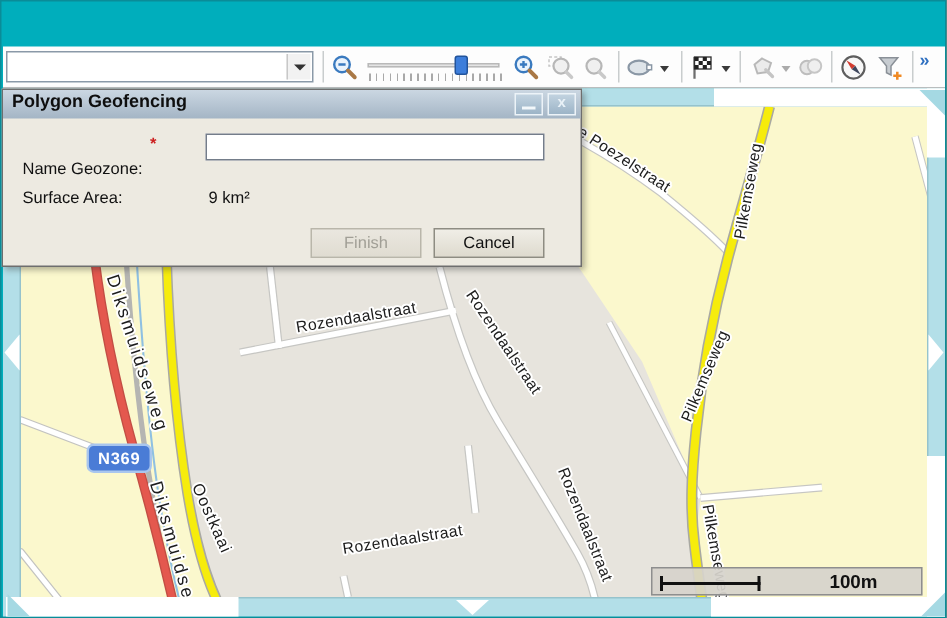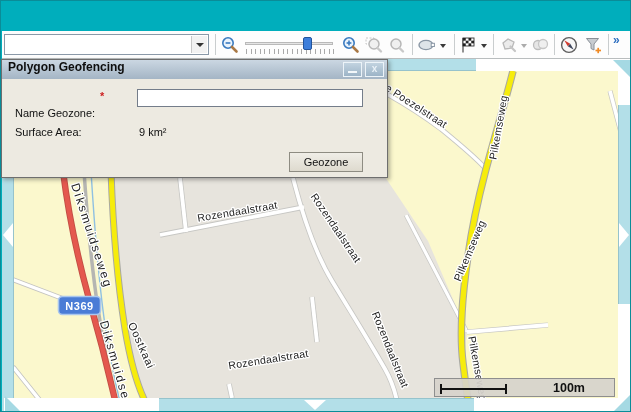--- a/index.html
+++ b/index.html
@@ -265,16 +265,17 @@
       <div class="dlg-btn min">
           <div class="dash"></div>
         </div>
       <div class="dlg-btn close">x</div>
     </div>
     <span class="dlg-label" style="left:13px;top:47px">Name Geozone:</span>
     <span class="dlg-label req" style="left:98px;top:30px">*</span>
     <input class="dlg-input" type="text" value="" style="">
     <span class="dlg-label" style="left:13px;top:66px">Surface Area:</span>
     <span class="dlg-label" style="left:137px;top:66px">9 km²</span>
-    <button class="dlg-push" style="left:287px">Geozone</button>
+    <button class="dlg-push disabled" style="left:205px" disabled="">Finish</button>
+    <button class="dlg-push" style="left:287px">Cancel</button>
   </div>
 
 </div>
 
 </body></html>

